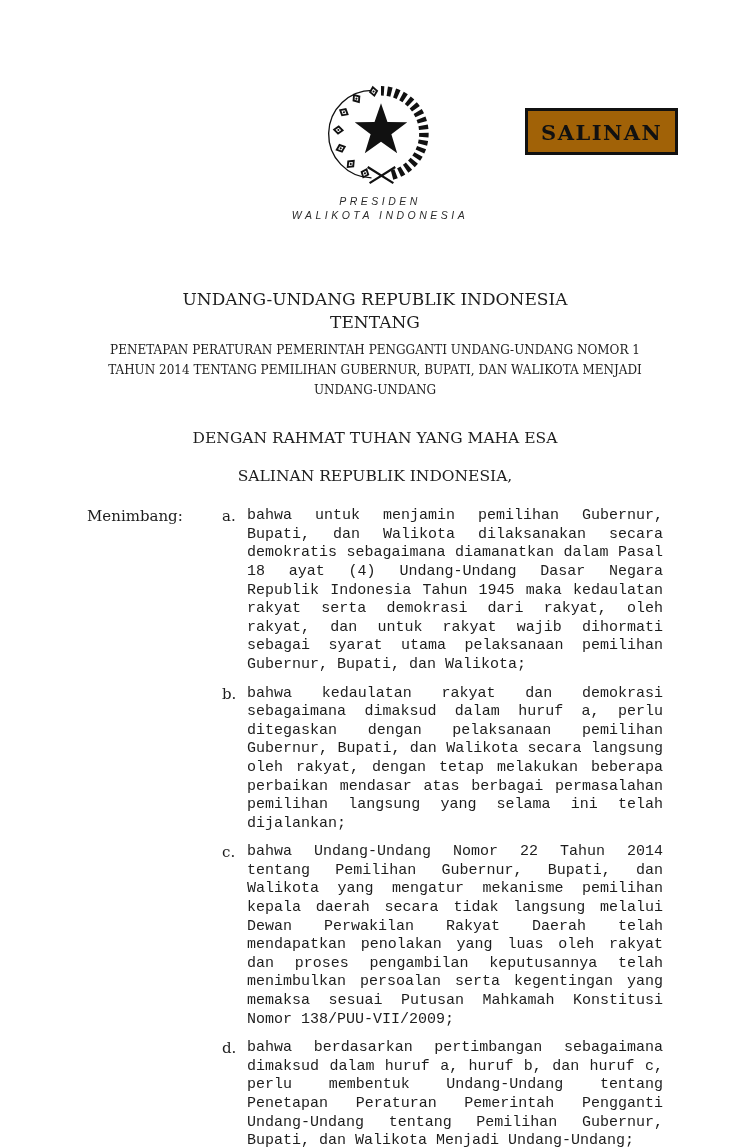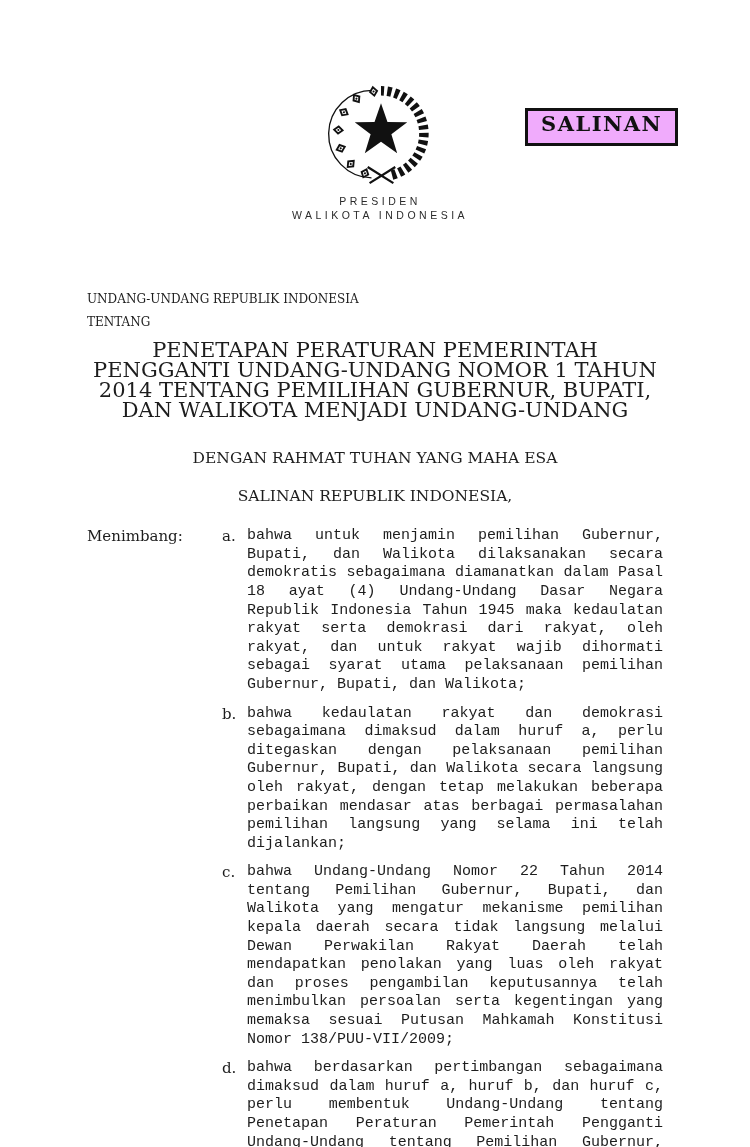--- a/index.html
+++ b/index.html
@@ -30,50 +30,52 @@
     top: 194px;
     left: 230px;
     width: 300px;
     text-align: center;
     font-family: "Liberation Sans", sans-serif;
     font-size: 10.5px;
     line-height: 14px;
     letter-spacing: 3.5px;
     color: #2b2b2b;
     white-space: nowrap;
+    font-style: italic;
   }
   .stamp-box {
     position: absolute;
     top: 108px;
     left: 525px;
     border: 3px solid #111;
-    padding: 0 13px 7px 13px;
+    padding: 9px 13px 7px 13px;
     font-weight: bold;
     font-size: 21px;
     letter-spacing: 1.5px;
     color: #111;
-    background: #f0abfc;
+    background: #a16207;
   }
 
   
   .content {
     position: absolute;
     left: 87px;
     top: 288px;
     width: 576px;
     font-size: 15px;
     line-height: 18.6px;
   }
   .title-line {
+    text-align: center;
+    font-size: 17px;
+    line-height: 23px;
+  }
+  .subject {
+    text-align: center;
     font-size: 12px;
-    line-height: 23px;
-  }
-  .subject {
-    text-align: center;
-    font-size: 21px;
     line-height: 20px;
     margin-top: 6px;
     padding: 0 4px;
   }
   .invocation {
     text-align: center;
     font-size: 15.5px;
     margin-top: 29px;
   }
   .authority {

